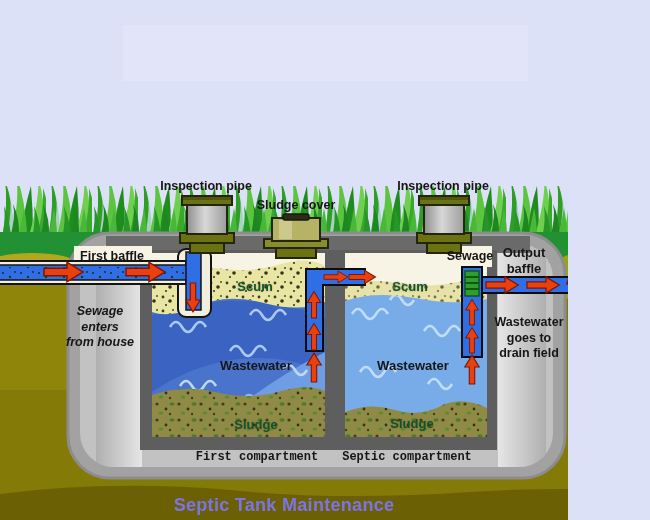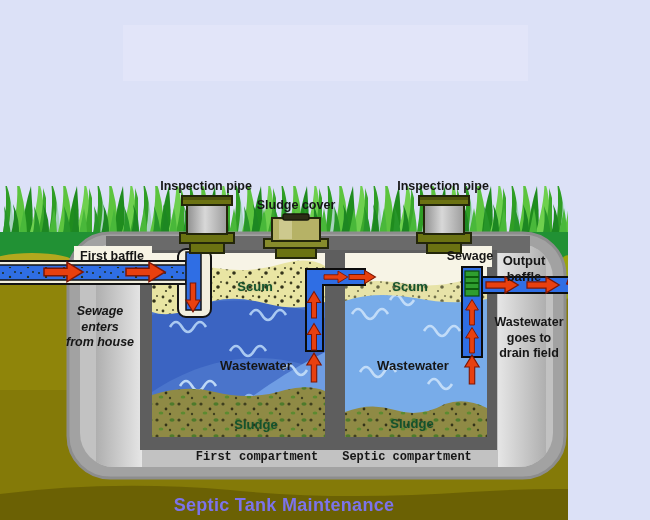--- a/index.html
+++ b/index.html
@@ -206,21 +206,21 @@
     <rect x="-17" y="2" width="13" height="19" fill="#cdc98e"></rect>
     <rect x="-13" y="-4" width="26" height="6" rx="2" fill="#2c2c16" stroke="#1a1a0c" stroke-width="1.5"></rect>
   </g>
 </svg>
 
 <div class="lbl" style="left:206px;top:187px;">Inspection pipe</div>
 <div class="lbl" style="left:296px;top:206px;">Sludge cover</div>
 <div class="lbl" style="left:443px;top:187px;">Inspection pipe</div>
 <div class="lbl" style="left:112px;top:257px;">First baffle</div>
 <div class="lbl" style="left:470px;top:257px;">Sewage</div>
-<div class="lbl layer" style="left:524px;top:269px;">Output baffle</div>
+<div class="lbl layer" style="left:524px;top:261px;">Output baffle</div>
 <div class="lbl" style="left:100px;top:327px;font-style:italic;">Sewage
 enters
 from house</div>
 <div class="lbl" style="left:529px;top:338px;">Wastewater
 goes to
 drain field</div>
 
 <div class="lbl layer white" style="left:255px;top:287px;">Scum</div>
 <div class="lbl layer white" style="left:410px;top:287px;">Scum</div>
 <div class="lbl layer" style="left:256px;top:366px;">Wastewater</div>

